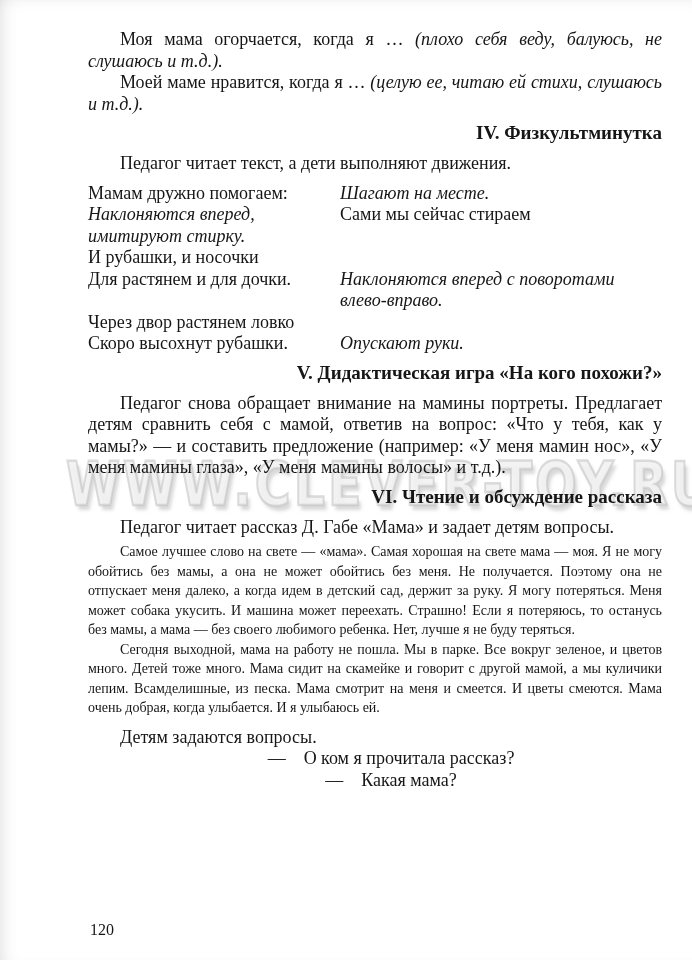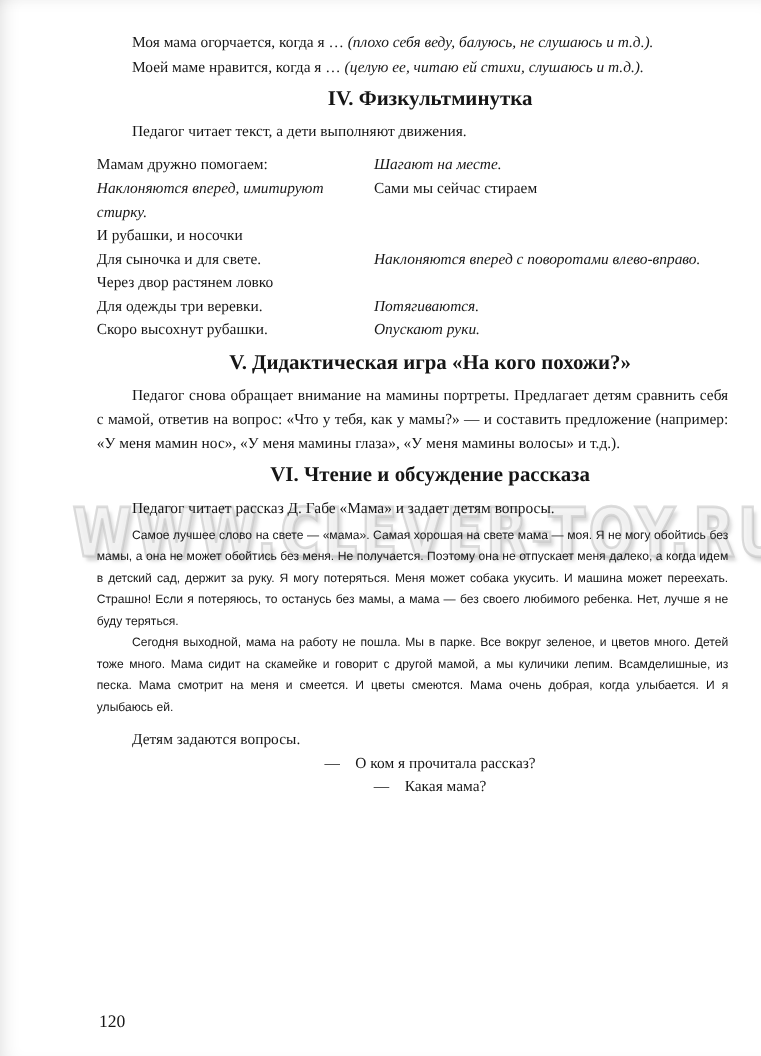--- a/index.html
+++ b/index.html
@@ -3,29 +3,29 @@
 <meta charset="utf-8">
 <style>
   * { box-sizing: border-box; }
   html, body { margin: 0; padding: 0; background: #ffffff; }
   .page {
     position: relative; width: 692px; height: 960px;
     background: #ffffff; overflow: hidden; color: #161616;
     box-shadow: inset 14px 0 20px -16px rgba(0,0,0,0.18), inset 0 12px 16px -14px rgba(0,0,0,0.08);
   }
   .content { position: absolute; left: 88px; top: 29px; width: 574px; z-index: 2; }
-  .serif { font-family: "Liberation Serif", "DejaVu Serif", serif; font-size: 14px; line-height: 21.5px; }
-  .sans  { font-family: Liberation Sans, sans-serif; font-size: 11px; line-height: 19.5px; }
+  .serif { font-family: "Liberation Serif", "DejaVu Serif", serif; font-size: 18px; line-height: 21.5px; }
+  .sans  { font-family: Liberation Serif, serif; font-size: 14px; line-height: 19.5px; }
   p { margin: 0; text-align: justify; }
   .ind { text-indent: 32px; }
   .it { font-style: italic; }
   h3.heading {
     font-family: "Liberation Serif", "DejaVu Serif", serif;
     font-size: 19px; line-height: 24px; font-weight: bold;
-    margin: 6px 0 8px; text-indent: 32px; text-align: center;
+    margin: 6px 0 8px; text-indent: 32px; text-align: right;
   }
   .h5 { margin-top: 5px; margin-bottom: 4px; }
   .h6 { margin-top: 7px; margin-bottom: 6px; }
   .exercise { margin-top: 8px; }
   .exrow { display: grid; grid-template-columns: 252px 300px; }
   .excell { text-align: left; }
   .excell.act { font-style: italic; }
   .lead { text-align: left; }
   .storyp { margin-top: 4px; }
   .qlead { margin-top: 9px; text-align: left; }
@@ -68,29 +68,25 @@
         <div class="excell act">Шагают на месте.</div>
       </div>
       <div class="exrow">
         <div class="excell act">Наклоняются вперед, имитируют стирку.</div>
         <div class="excell">Сами мы сейчас стираем</div>
       </div>
       <div class="exrow">
         <div class="excell">И рубашки, и носочки</div>
       </div>
       <div class="exrow">
-        <div class="excell">Для сыночка и для свете.</div>
+        <div class="excell">Для растянем и для дочки.</div>
         <div class="excell act">Наклоняются вперед с поворотами влево-вправо.</div>
       </div>
       <div class="exrow">
         <div class="excell">Через двор растянем ловко</div>
-      </div>
-      <div class="exrow">
-        <div class="excell">Для одежды три веревки.</div>
-        <div class="excell act">Потягиваются.</div>
       </div>
       <div class="exrow">
         <div class="excell">Скоро высохнут рубашки.</div>
         <div class="excell act">Опускают руки.</div>
       </div>
     </div>
 
     <h3 class="heading h5">V. Дидактическая игра «На кого похожи?»</h3>
 
     <p class="serif ind">Педагог снова обращает внимание на мамины портреты. Предлагает детям сравнить себя с мамой, ответив на вопрос: «Что у тебя, как у мамы?» — и составить предложение (например: «У меня мамин нос», «У меня мамины глаза», «У меня мамины волосы» и т.д.).</p>

